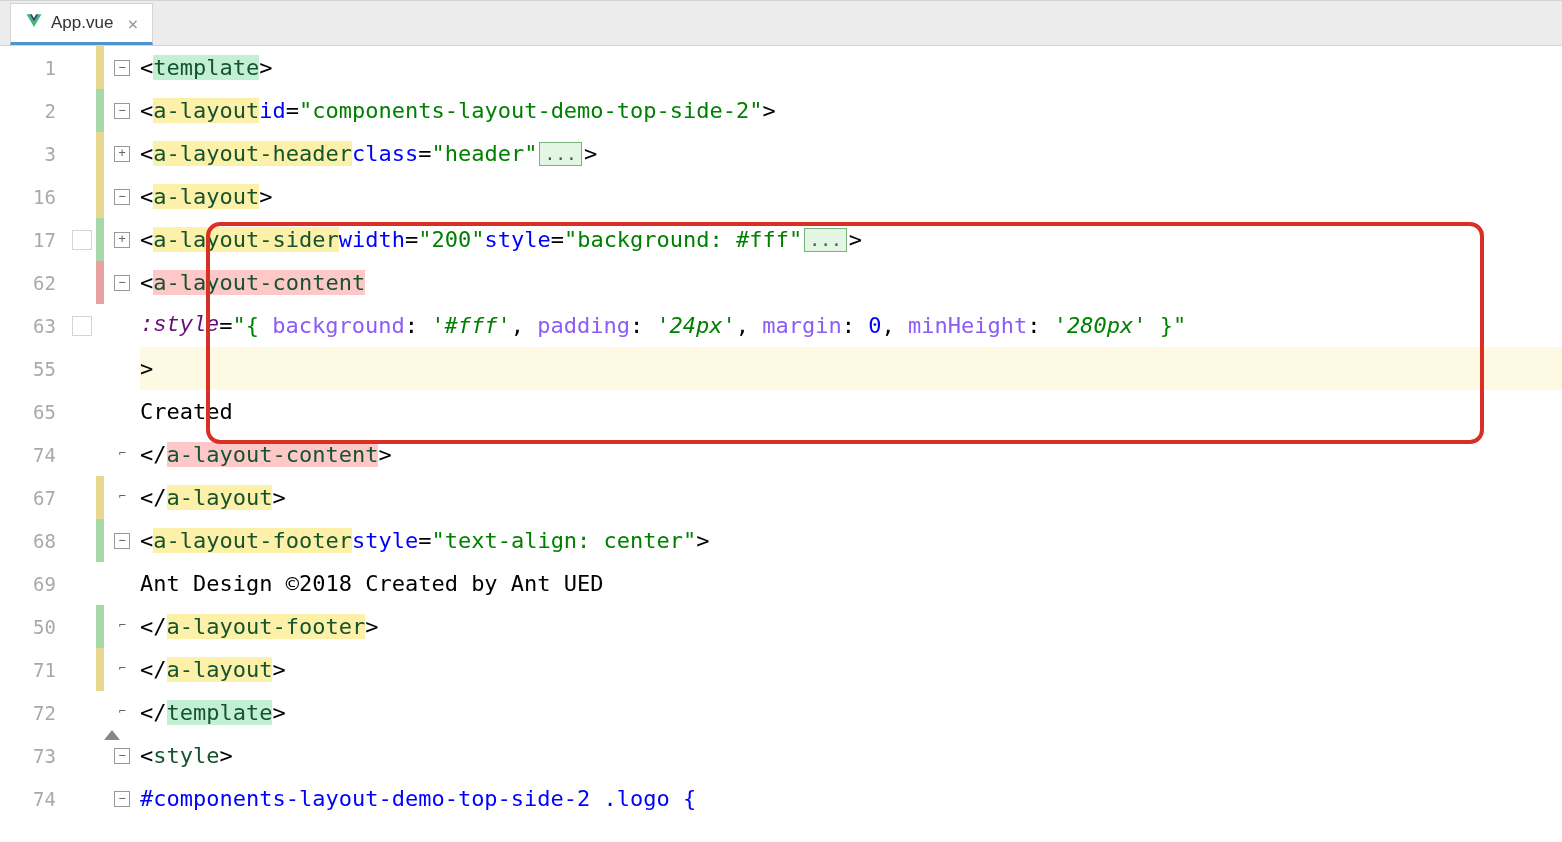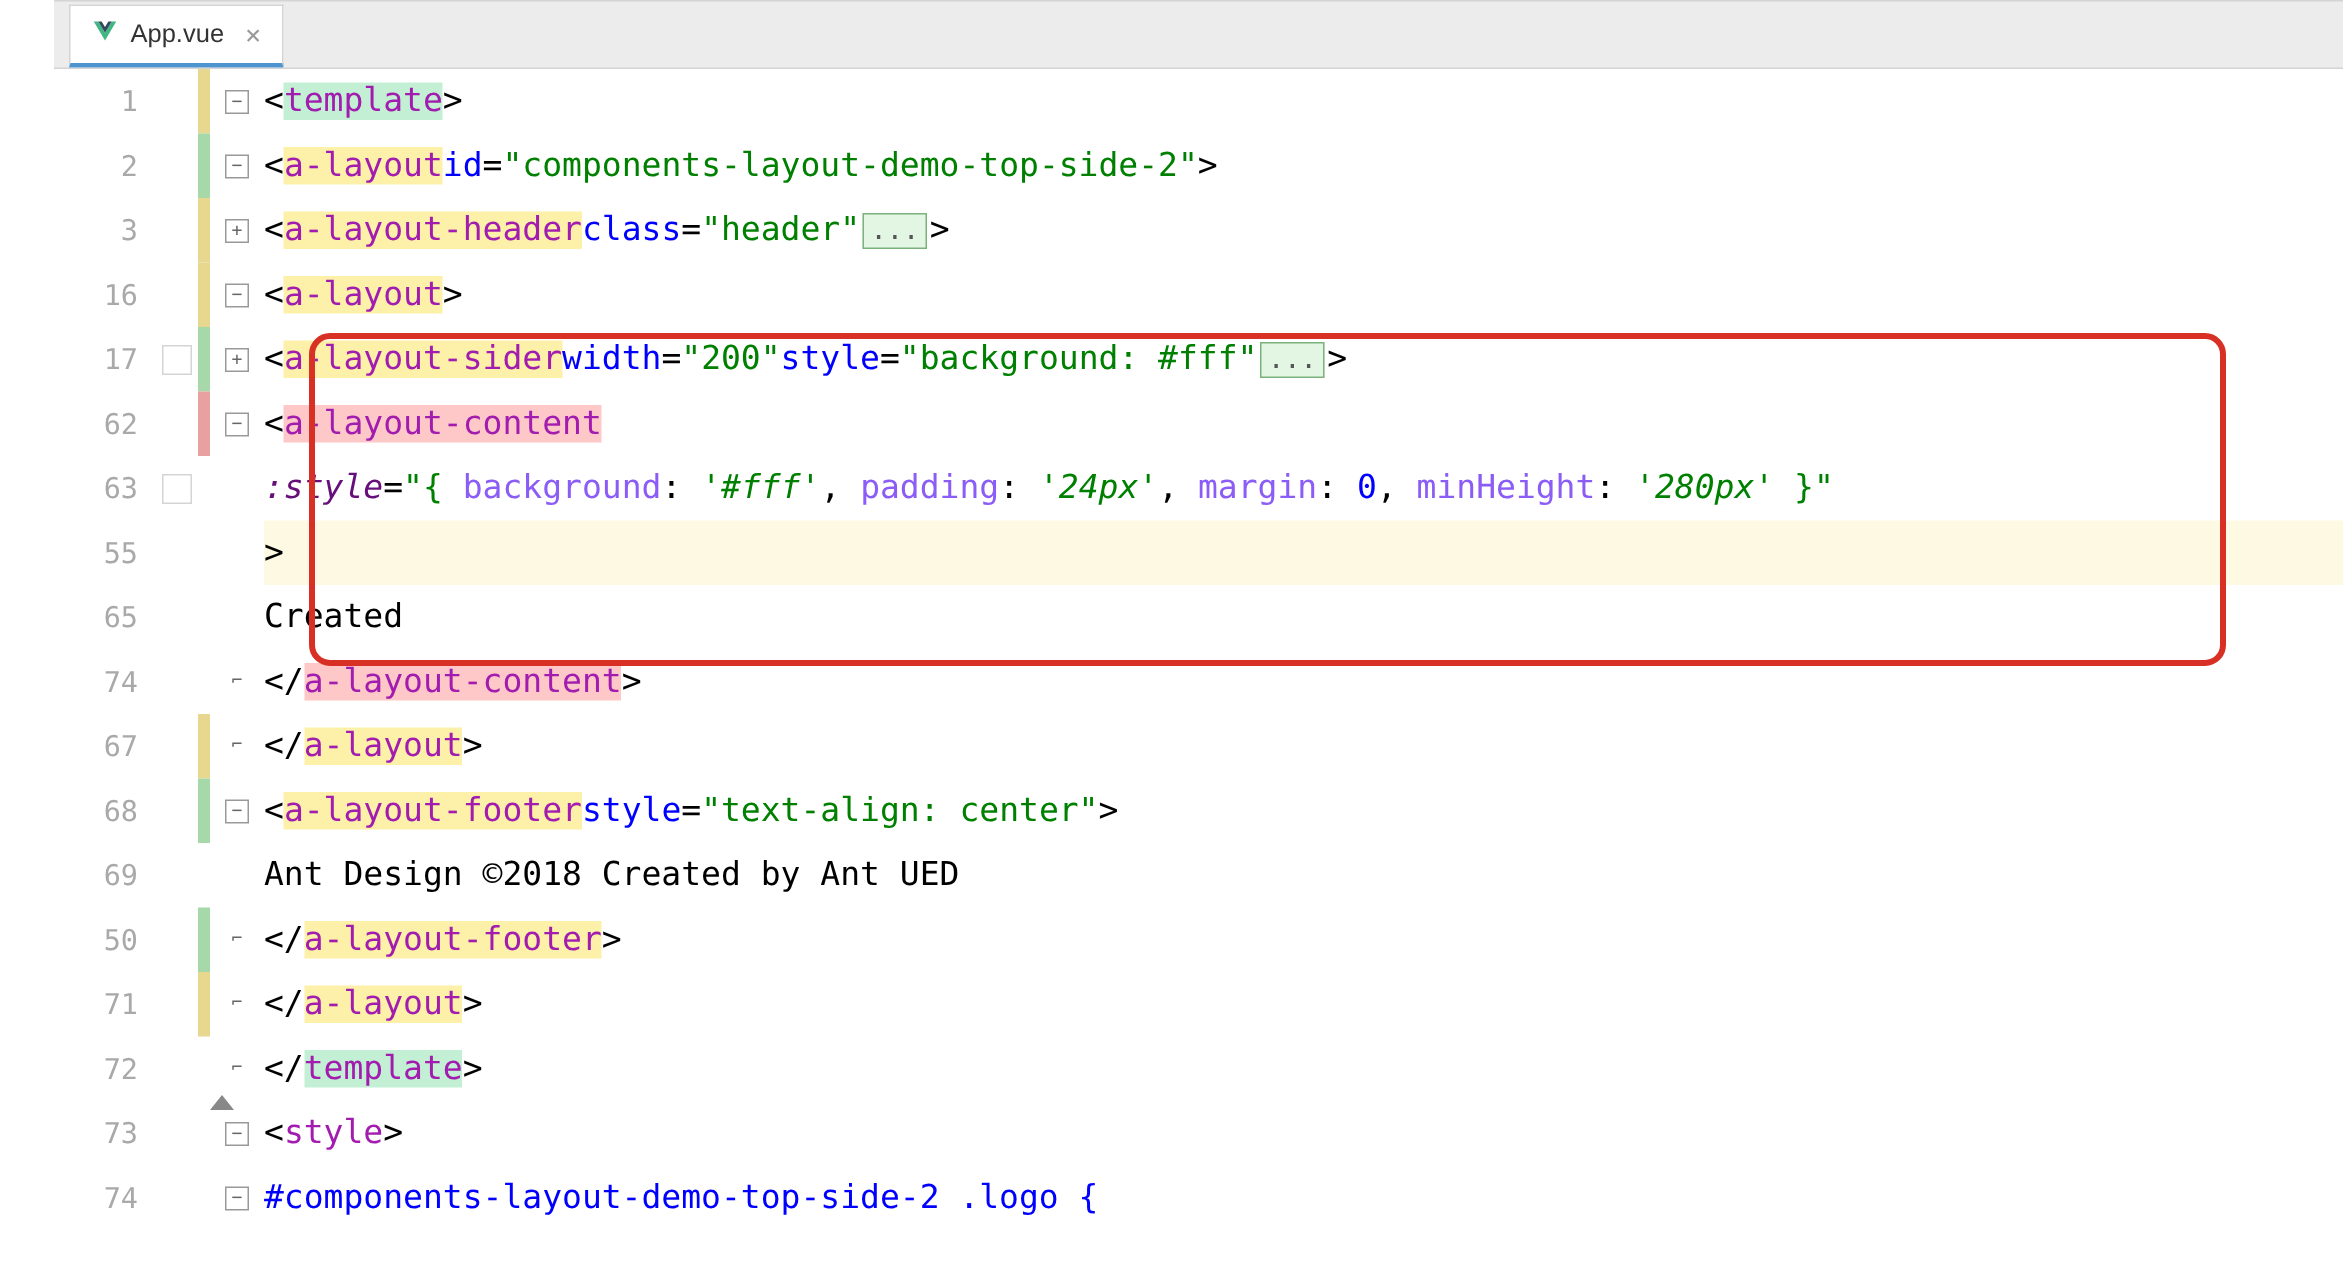--- a/index.html
+++ b/index.html
@@ -7,21 +7,20 @@
     font-family: "Menlo", "Consolas", monospace;
     font-size: 20px;
     background: #fff;
     overflow: hidden;
   }
   .editor-container {
     width: 1562px;
     height: 842px;
     background: #fff;
     position: relative;
-    padding-left: 36px;
   }
   .tab-bar {
     height: 46px;
     background: #ececec;
     border-bottom: 1px solid #d4d4d4;
     display: flex;
     align-items: flex-end;
     position: relative;
   }
   .tab-bar::before {
@@ -148,25 +147,25 @@
     display: flex;
     align-items: center;
     white-space: pre;
     font-size: 22px;
     font-family: "Menlo","Consolas",monospace;
     position: relative;
   }
   .code-row.highlighted {
     background: #fdf9e3;
   }
-  .tok-tag { color: #a21caf; border-radius: 10px; }
+  .tok-tag { color: #14532d; border-radius: 10px; }
   .tok-attr { color: #0000ff; }
   .tok-val { color: #008000; }
   .tok-bracket { color: #000; }
-  .tok-bind { color: #660e7a; font-style: italic; }
+  .tok-bind { color: #660e7a; font-style: italic; font-family: Liberation Mono, monospace; }
   .tok-key { color: #8b5cf6; }
   .tok-str { color: #008000; font-style: italic; }
   .tok-num { color: #0000ff; }
   .tok-text { color: #000; }
   .hl-open-tag { background: #fdf0a8; }
   .hl-close-tag { background: #fdf0a8; }
   .hl-template-open { background: #c3f0d4; }
   .hl-template-close { background: #c3f0d4; }
   .hl-content-open { background: #ffc8c8; }
   .hl-content-close { background: #ffc8c8; }

